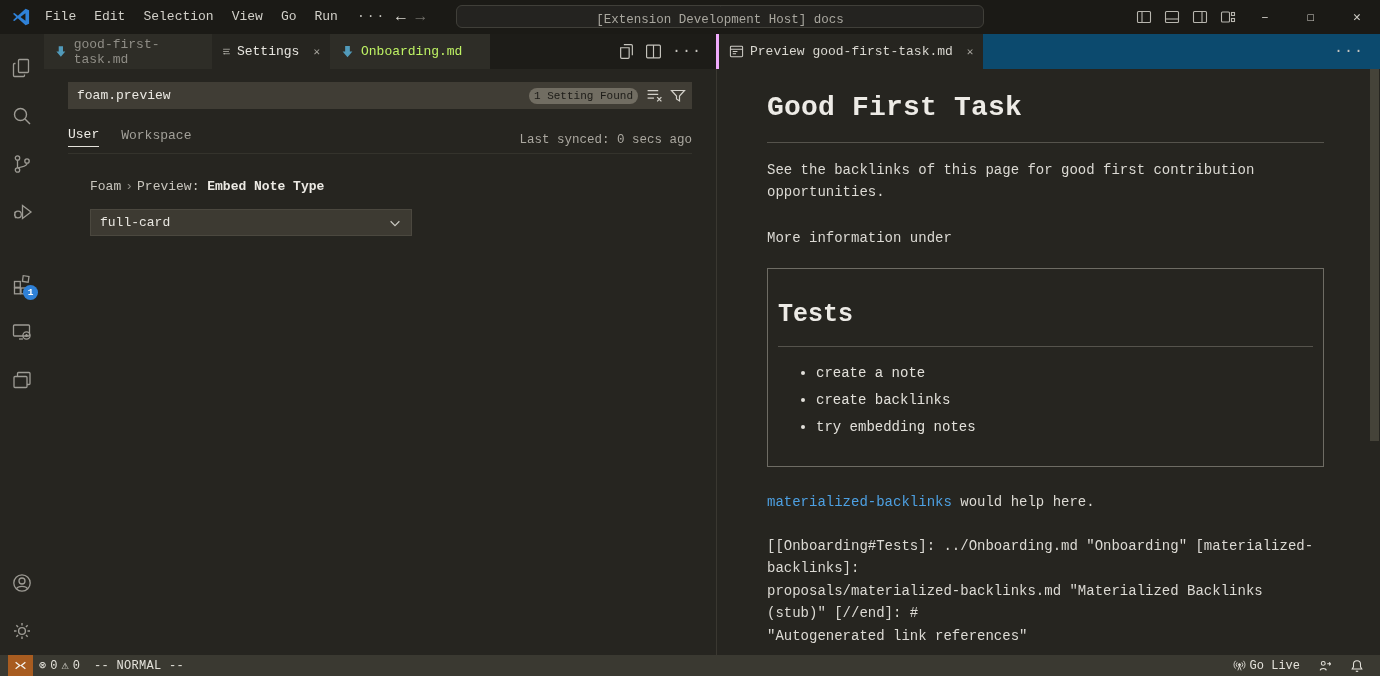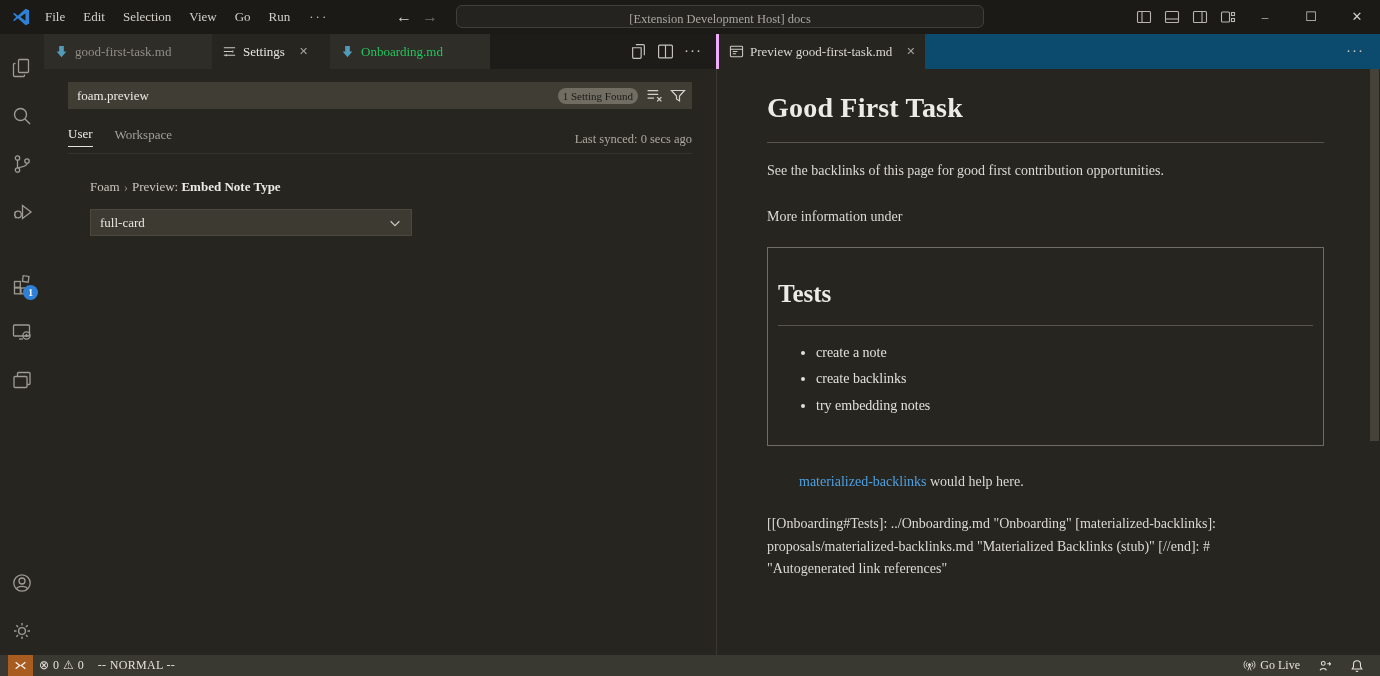--- a/index.html
+++ b/index.html
@@ -1,20 +1,20 @@
 <!DOCTYPE html>
 <html><head>
 <meta charset="utf-8">
 <style>
   * { box-sizing: border-box; }
   html,body { margin:0; padding:0; background:#111; }
   .app {
     position:relative; width:1380px; height:676px; overflow:hidden;
     background:#262520; color:#dcdad4;
-    font-family:Liberation Serif, serif; font-size:13px;
+    font-family:Liberation Mono, monospace; font-size:13px;
   }
   svg { display:block; }
 
   
   .titlebar { position:absolute; top:0; left:0; right:0; height:34px; background:#1b1a16; }
   .logo { position:absolute; left:11px; top:7px; width:20px; height:20px; }
   .menus { position:absolute; left:36px; top:0; height:34px; display:flex; align-items:center; color:#d2d0c9; }
   .menu-item { padding:0 9px; height:24px; line-height:24px; border-radius:5px; }
   .menu-overflow { padding:0 10px; color:#c2c0b9; letter-spacing:2px; }
   .nav-arrows { position:absolute; left:396px; top:0; height:34px; display:flex; align-items:center; gap:10px; font-size:16px; }
@@ -67,21 +67,21 @@
   .preview-pane { position:absolute; left:716px; top:69px; right:0; bottom:21px; background:#262520; border-left:1px solid #3a3831; overflow:hidden; }
   .preview-scrollbar { position:absolute; right:1px; top:0; width:9px; height:372px; background:#454339; }
   .md { position:absolute; left:50px; top:0; width:557px; font-size:14px; line-height:1.55; color:#dcdad4; }
   .md h1 { margin:17px 0 0 0; font-size:28px; font-weight:600; color:#edebe6; padding-bottom:13px; border-bottom:1px solid #55534c; letter-spacing:.2px; }
   .md .p1 { margin-top:17px; }
   .md .p2 { margin-top:24px; }
   .embed-box { margin-top:19px; border:1px solid #6e6c64; padding:27px 10px 23px 10px; }
   .embed-box h2 { margin:0; font-size:25px; font-weight:600; color:#edebe6; padding-bottom:11px; border-bottom:1px solid #55534c; }
   .embed-box ul { margin:16px 0 2px 0; padding-left:38px; }
   .embed-box li { margin:5px 0; color:#e2e0da; }
-  .backlink-para { margin-top:25px;margin-left:32px; }
+  .backlink-para { margin-top:25px; }
   .md a { color:#4da0e2; text-decoration:none; }
   .refs { margin-top:21px; }
   .refs span { display:block; line-height:22.4px; }
 
   
   .statusbar { position:absolute; left:0; right:0; bottom:0; height:21px; background:#3a3931; color:#e3e1da; font-size:12px; display:flex; align-items:center; }
   .remote-ind { margin-left:8px; width:25px; height:21px; background:#a85c20; color:#f5f3ee; display:flex; align-items:center; justify-content:center; }
   .sb-item { display:flex; align-items:center; gap:4px; padding:0 6px; height:21px; }
   .sb-left { display:flex; align-items:center; }
   .sb-right { margin-left:auto; display:flex; align-items:center; gap:6px; padding-right:10px; }
@@ -226,21 +226,21 @@
       <span>good-first-task.md</span>
     </div>
     <div class="tab tab-active" style="width:118px;color:#e7e5df">
       <svg width="15" height="15" viewBox="0 0 16 16" fill="none" stroke="#ceccc5" stroke-width="1.2">
           <path d="M2 4h12M2 8h9M2 12h12"></path>
           <path d="M11.5 7v2M4.5 11v2"></path>
         </svg>
       <span>Settings</span>
       <span class="close">✕</span>
     </div>
-    <div class="tab tab-inactive" style="width:160px;color:#22c55e">
+    <div class="tab tab-inactive" style="width:160px;color:#bef264">
       <svg width="15" height="15" viewBox="0 0 16 16">
           <path fill="#519aba" d="M8 14 2.8 8h2.7V2h5v6h2.7z"></path>
         </svg>
       <span>Onboarding.md</span>
     </div>
     <div class="editor-actions">
       <span>
         <svg width="17" height="17" viewBox="0 0 16 16" fill="none" stroke="#c6c4bd" stroke-width="1.1">
             <path d="M5.5 1.5h7a1 1 0 0 1 1 1v9"></path>
             <path d="M10.5 4.5h-8v9a1 1 0 0 0 1 1h6a1 1 0 0 0 1-1z"></path>

